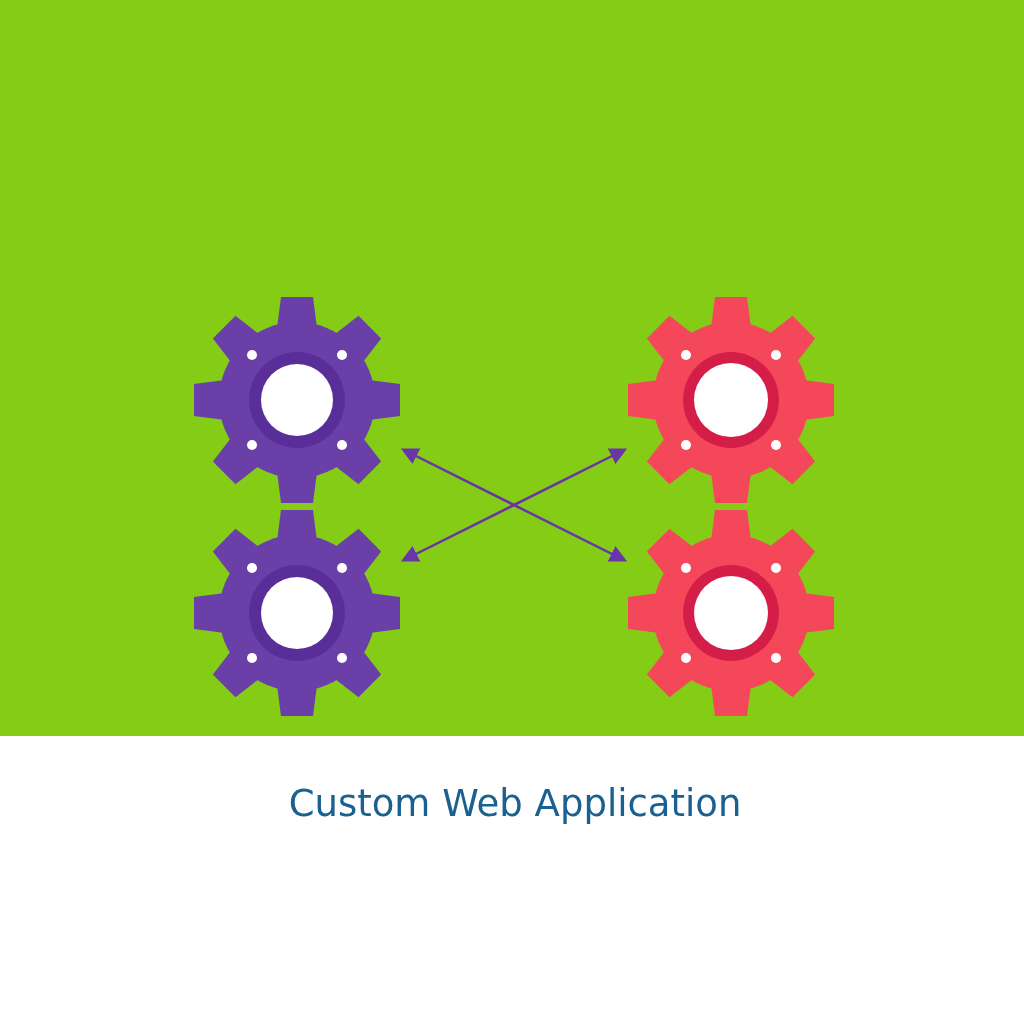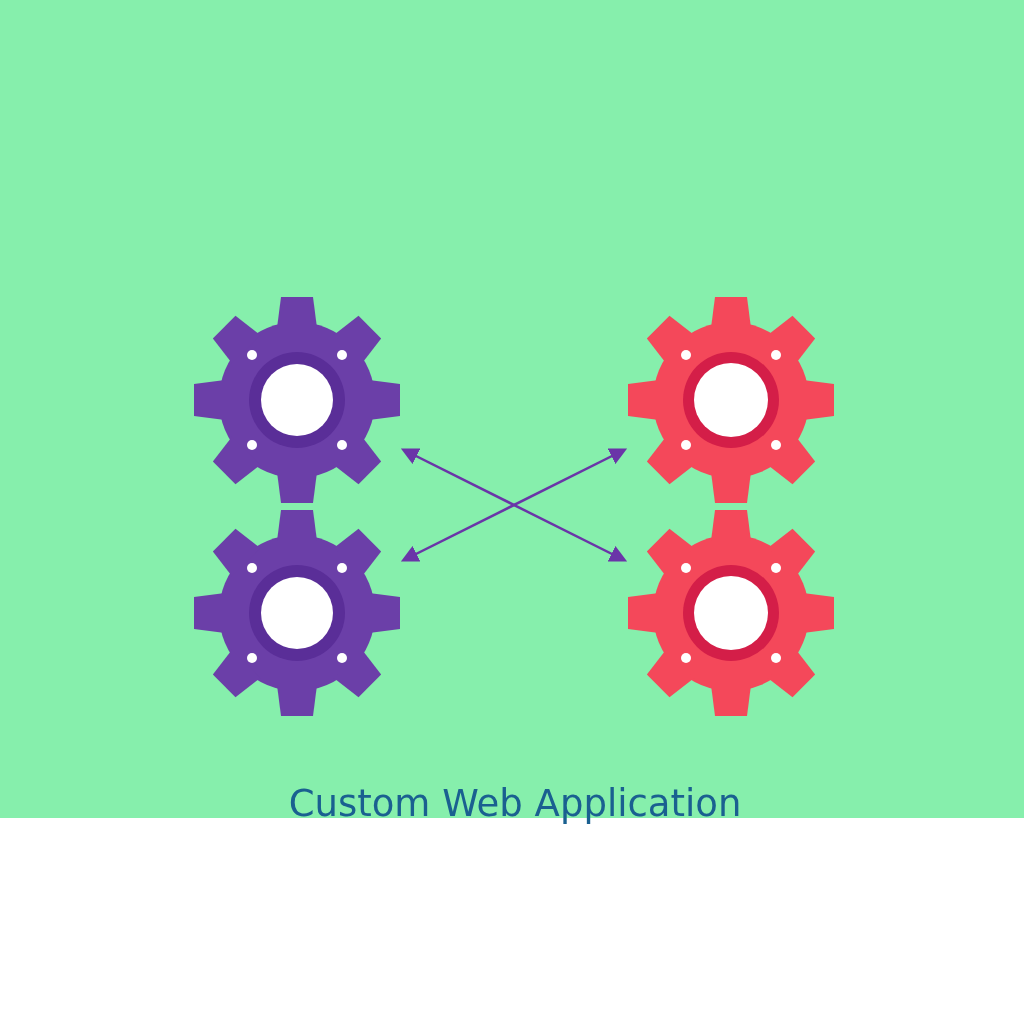--- a/index.html
+++ b/index.html
@@ -6,22 +6,22 @@
       margin: 0;
       padding: 0;
       width: 1024px;
       height: 1024px;
       background: #ffffff;
       overflow: hidden;
     }
     .canvas {
       position: relative;
       width: 1024px;
-      height: 818px;
-      background: #86efac;
+      height: 736px;
+      background: #84cc16;
     }
     svg.diagram {
       position: absolute;
       left: 0;
       top: 0;
       width: 1024px;
       height: 1024px;
     }
     .caption {
       position: absolute;

